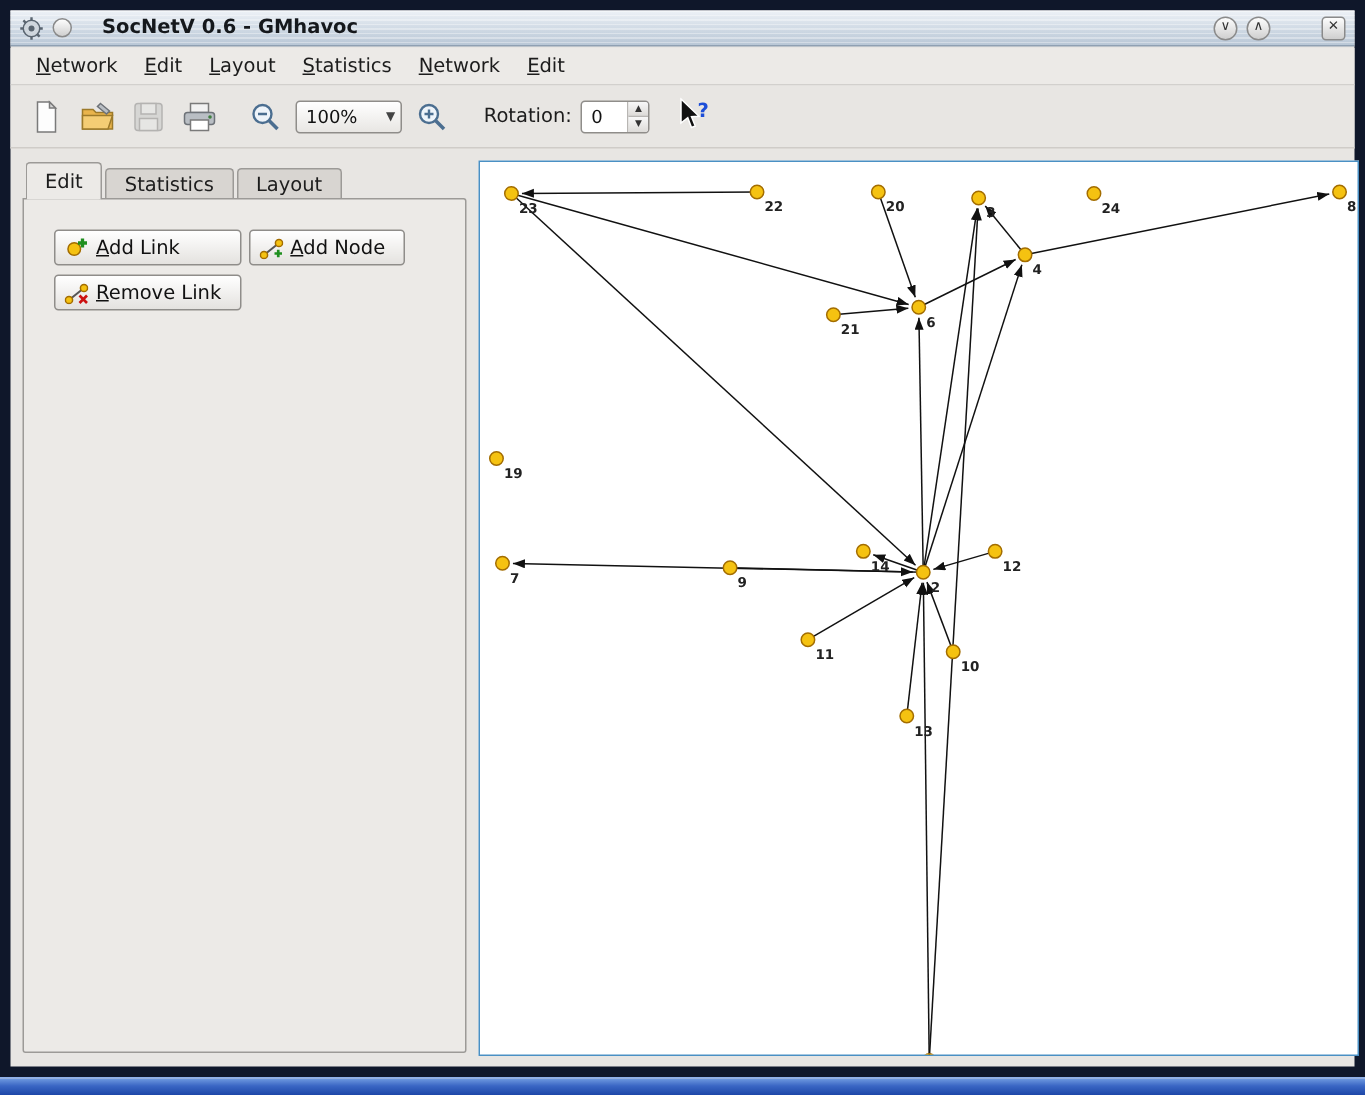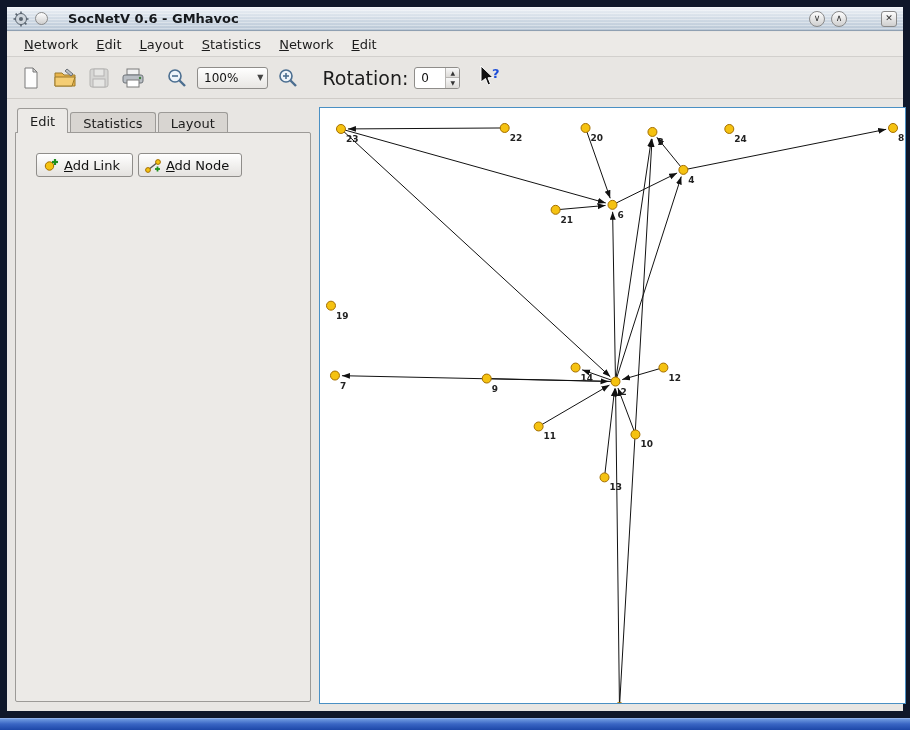--- a/index.html
+++ b/index.html
@@ -65,21 +65,21 @@
     border-radius: 3px;
   }
   .tool-btn.disabled { opacity: .55; }
   .combo {
     height: 22px; min-width: 52px; background: linear-gradient(180deg,#fff,#e8e6e3);
     border: 1px solid #8f8d8a; border-radius: 3px;
     display: flex; align-items: center; padding: 0 4px 0 6px; gap: 19px;
     font-size: 12px; color: #111;
   }
   .combo .arrow { font-size: 8px; color: #444; }
-  .tool-label { font-size: 19px; color: #1c1c1c; margin-left: 14px; }
+  .tool-label { font-size: 13px; color: #1c1c1c; margin-left: 14px; }
   .spinbox {
     height: 22px; width: 46px; background: #fff;
     border: 1px solid #8f8d8a; border-radius: 3px;
     display: flex; align-items: stretch; overflow: hidden;
   }
   .spin-value { flex: 1; font-size: 12px; display: flex; align-items: center; padding-left: 6px; color: #111; }
   .spin-btns { width: 14px; display: flex; flex-direction: column; border-left: 1px solid #b8b6b3; }
   .spin-btn { flex: 1; display: flex; align-items: center; justify-content: center;
     font-size: 6px; color: #333; background: linear-gradient(180deg,#f8f8f8,#dddbd8); }
   .spin-btn + .spin-btn { border-top: 1px solid #b8b6b3; }
@@ -261,20 +261,34 @@
               <circle cx="13" cy="5" r="2.4" fill="#f5c211" stroke="#a36d00"></circle>
               <g stroke="#1f8f1f" stroke-width="1.8">
                   <line x1="12.5" y1="9.5" x2="12.5" y2="14.5"></line>
                   <line x1="10" y1="12" x2="15" y2="12"></line>
                 </g>
             </svg>
           </span>
           <span class="btn-label">Add Node</span>
         </span>
 
+        <span class="push-btn">
+          <span style="display:flex">
+            <svg width="16" height="16" viewBox="0 0 16 16">
+              <line x1="3" y1="13" x2="13" y2="5" stroke="#555" stroke-width="1.4"></line>
+              <circle cx="3" cy="13" r="2.4" fill="#f5c211" stroke="#a36d00"></circle>
+              <circle cx="13" cy="5" r="2.4" fill="#f5c211" stroke="#a36d00"></circle>
+              <g stroke="#cc1111" stroke-width="1.8">
+                  <line x1="10" y1="10" x2="15" y2="15"></line>
+                  <line x1="15" y1="10" x2="10" y2="15"></line>
+                </g>
+            </svg>
+          </span>
+          <span class="btn-label">Remove Link</span>
+        </span>
 
       </div>
     </div>
   </div>
 
   <div class="canvas">
     <svg viewBox="0 0 586 596" preserveAspectRatio="none">
         <defs>
           <marker id="arw" markerWidth="10" markerHeight="8" refX="8" refY="3" orient="auto" markerUnits="userSpaceOnUse">
             <path d="M0,0 L8,3 L0,6 Z" fill="#111111"></path>

